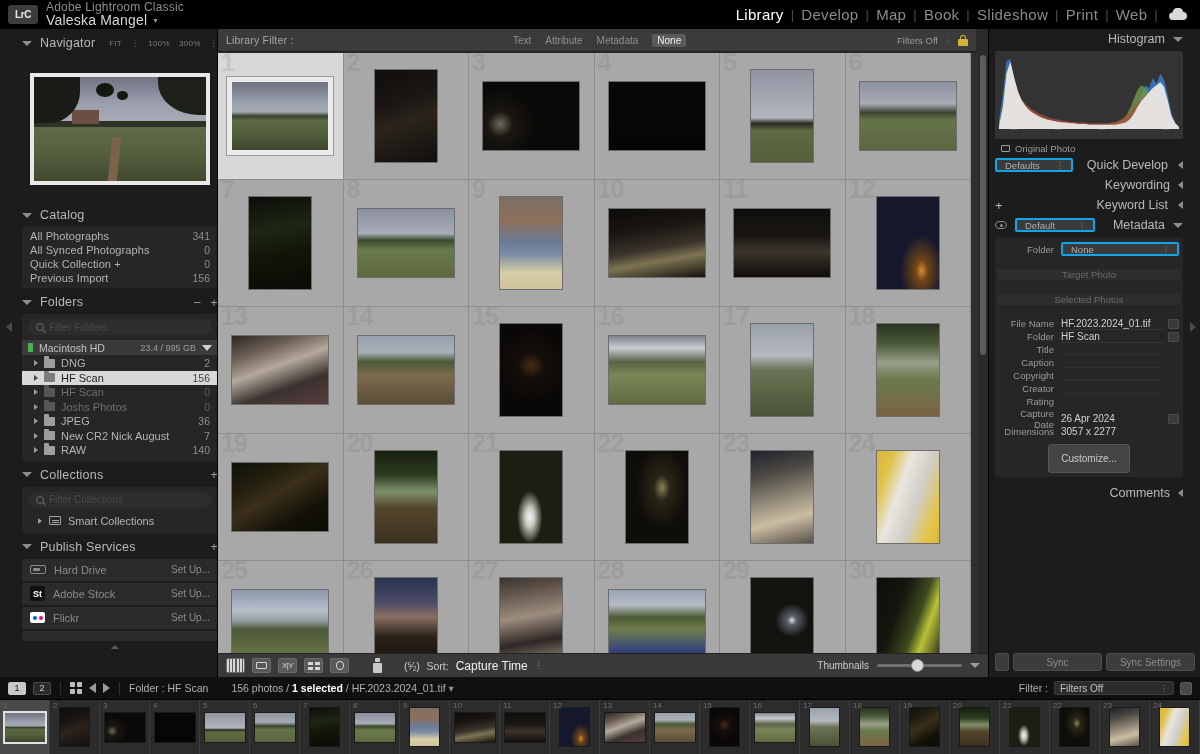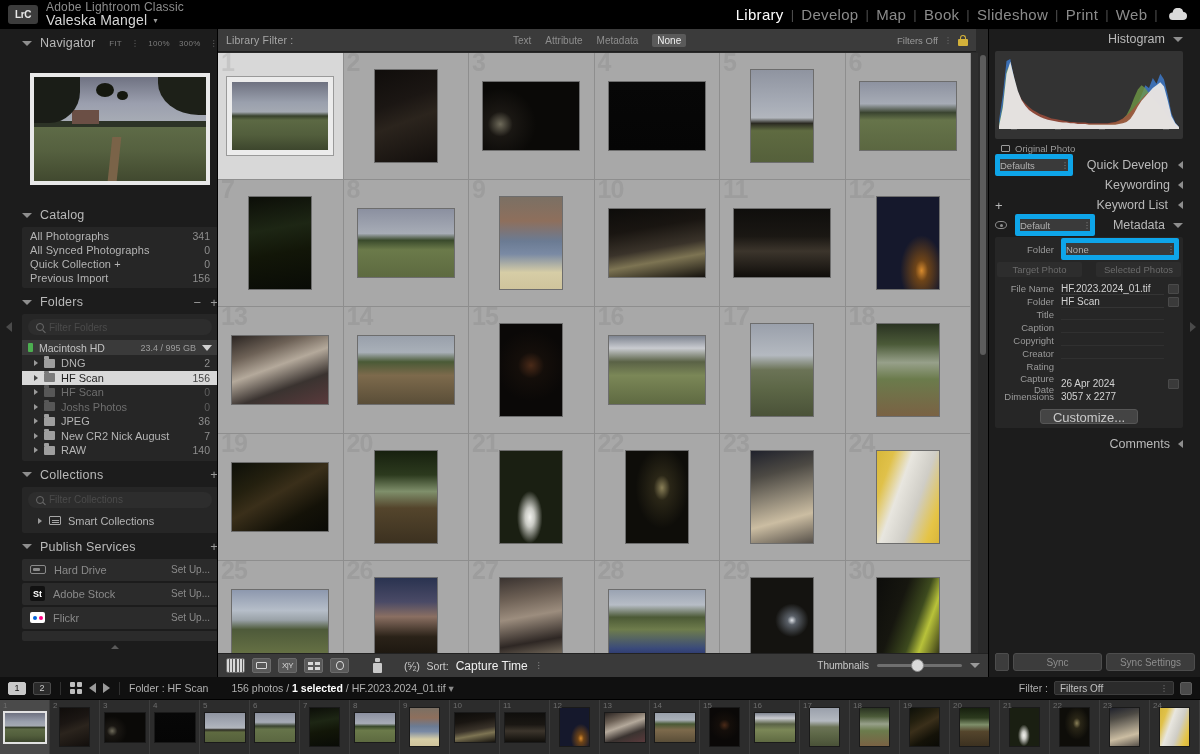--- a/index.html
+++ b/index.html
@@ -182,38 +182,38 @@
   .histogram{
     position:relative; width:188px;height:88px;background:#333;border-radius:2px;
     margin:2px auto 0; overflow:hidden;
   }
   .histogram svg{position:absolute;left:4px;top:4px;}
   .hist-ticks{position:absolute;left:0;bottom:9px;width:100%;height:1px;}
   .hist-ticks i{position:absolute;width:6px;height:1px;background:#575757;}
   .orig-photo{display:flex;align-items:center;gap:5px;height:14px;margin:2px 0 0 6px;font-size:9.5px;color:#9b9b9b;}
   .op-box{width:9px;height:7px;border:1px solid #9b9b9b;border-radius:1px;}
   .select-sm{
-    height:22px;background:#3a3a3a;border:5px solid #0ea5e9;border-radius:2px;
-    display:flex;align-items:center;padding:0 0;font-size:9.5px;color:#b0b0b0;
+    height:14px;background:#3a3a3a;border:2px solid #0ea5e9;border-radius:2px;
+    display:flex;align-items:center;padding:0 8px;font-size:9.5px;color:#b0b0b0;
   }
   .select-sm .v{flex:1;}
   .select-sm .st{color:#8a8a8a;font-size:8px;letter-spacing:-1px;}
   .metadata-box{background:#262626;border-radius:2px;padding:4px 0;margin-top:2px;}
   .md-row{display:flex;align-items:center;height:13px;padding:0 4px;font-size:9.5px;}
   .md-row .k{width:62px;text-align:right;color:#9a9a9a;padding-right:7px;flex:0 0 auto;}
   .md-row .v{flex:1;color:#d2d2d2;font-size:10px;min-height:11px;border-bottom:1px solid #343434;}
   .md-row .v.empty{border-bottom:1px solid #303030;}
   .md-row .act{width:11px;height:10px;background:#3a3a3a;border:1px solid #4a4a4a;border-radius:1px;margin-left:4px;flex:0 0 auto;}
   .md-preset{display:flex;align-items:center;height:16px;padding:0 4px;font-size:9.5px;margin-bottom:3px;}
   .md-preset .k{width:62px;text-align:right;color:#9a9a9a;padding-right:7px;}
-  .md-tabs{display:flex;gap:14px;margin:5px 2px;}
+  .md-tabs{display:flex;gap:14px;margin:12px 2px;flex-direction:column;}
   .md-tabs .t{flex:1;height:15px;background:#2d2d2d;border-radius:2px;font-size:9.5px;color:#6b6b6b;display:flex;align-items:center;justify-content:center;}
   .customize{display:flex;justify-content:center;margin-top:6px;}
-  .customize button{height:15px;padding:0 12px;background:#444;border:1px solid #565656;border-radius:3px;
-    color:#c9c9c9;font-size:13px;font-family:"Liberation Sans",sans-serif;cursor:pointer;}
+  .customize button{height:29px;padding:0 12px;background:#444;border:1px solid #565656;border-radius:3px;
+    color:#c9c9c9;font-size:10px;font-family:"Liberation Sans",sans-serif;cursor:pointer;}
   .eye-ic{width:12px;height:8px;border:1px solid #8e8e8e;border-radius:50% 50% 50% 50%/60% 60% 60% 60%;position:relative;}
   .eye-ic:after{content:"";position:absolute;left:4px;top:2px;width:3px;height:3px;background:#8e8e8e;border-radius:50%;}
   .rp-sync{position:absolute;left:6px;bottom:6px;width:200px;display:flex;align-items:center;gap:4px;}
   .rp-sync .sq{width:14px;height:18px;background:#3c3c3c;border:1px solid #4d4d4d;border-radius:2px;}
   .rp-sync button{flex:1;height:18px;background:#3c3c3c;border:1px solid #4d4d4d;border-radius:3px;
     color:#8d8d8d;font-size:10px;font-family:"Liberation Sans",sans-serif;cursor:pointer;}
 
   
   .center{position:absolute;left:218px;top:29px;width:770px;height:648px;background:#2a2a2a;}
   .lib-filter{

